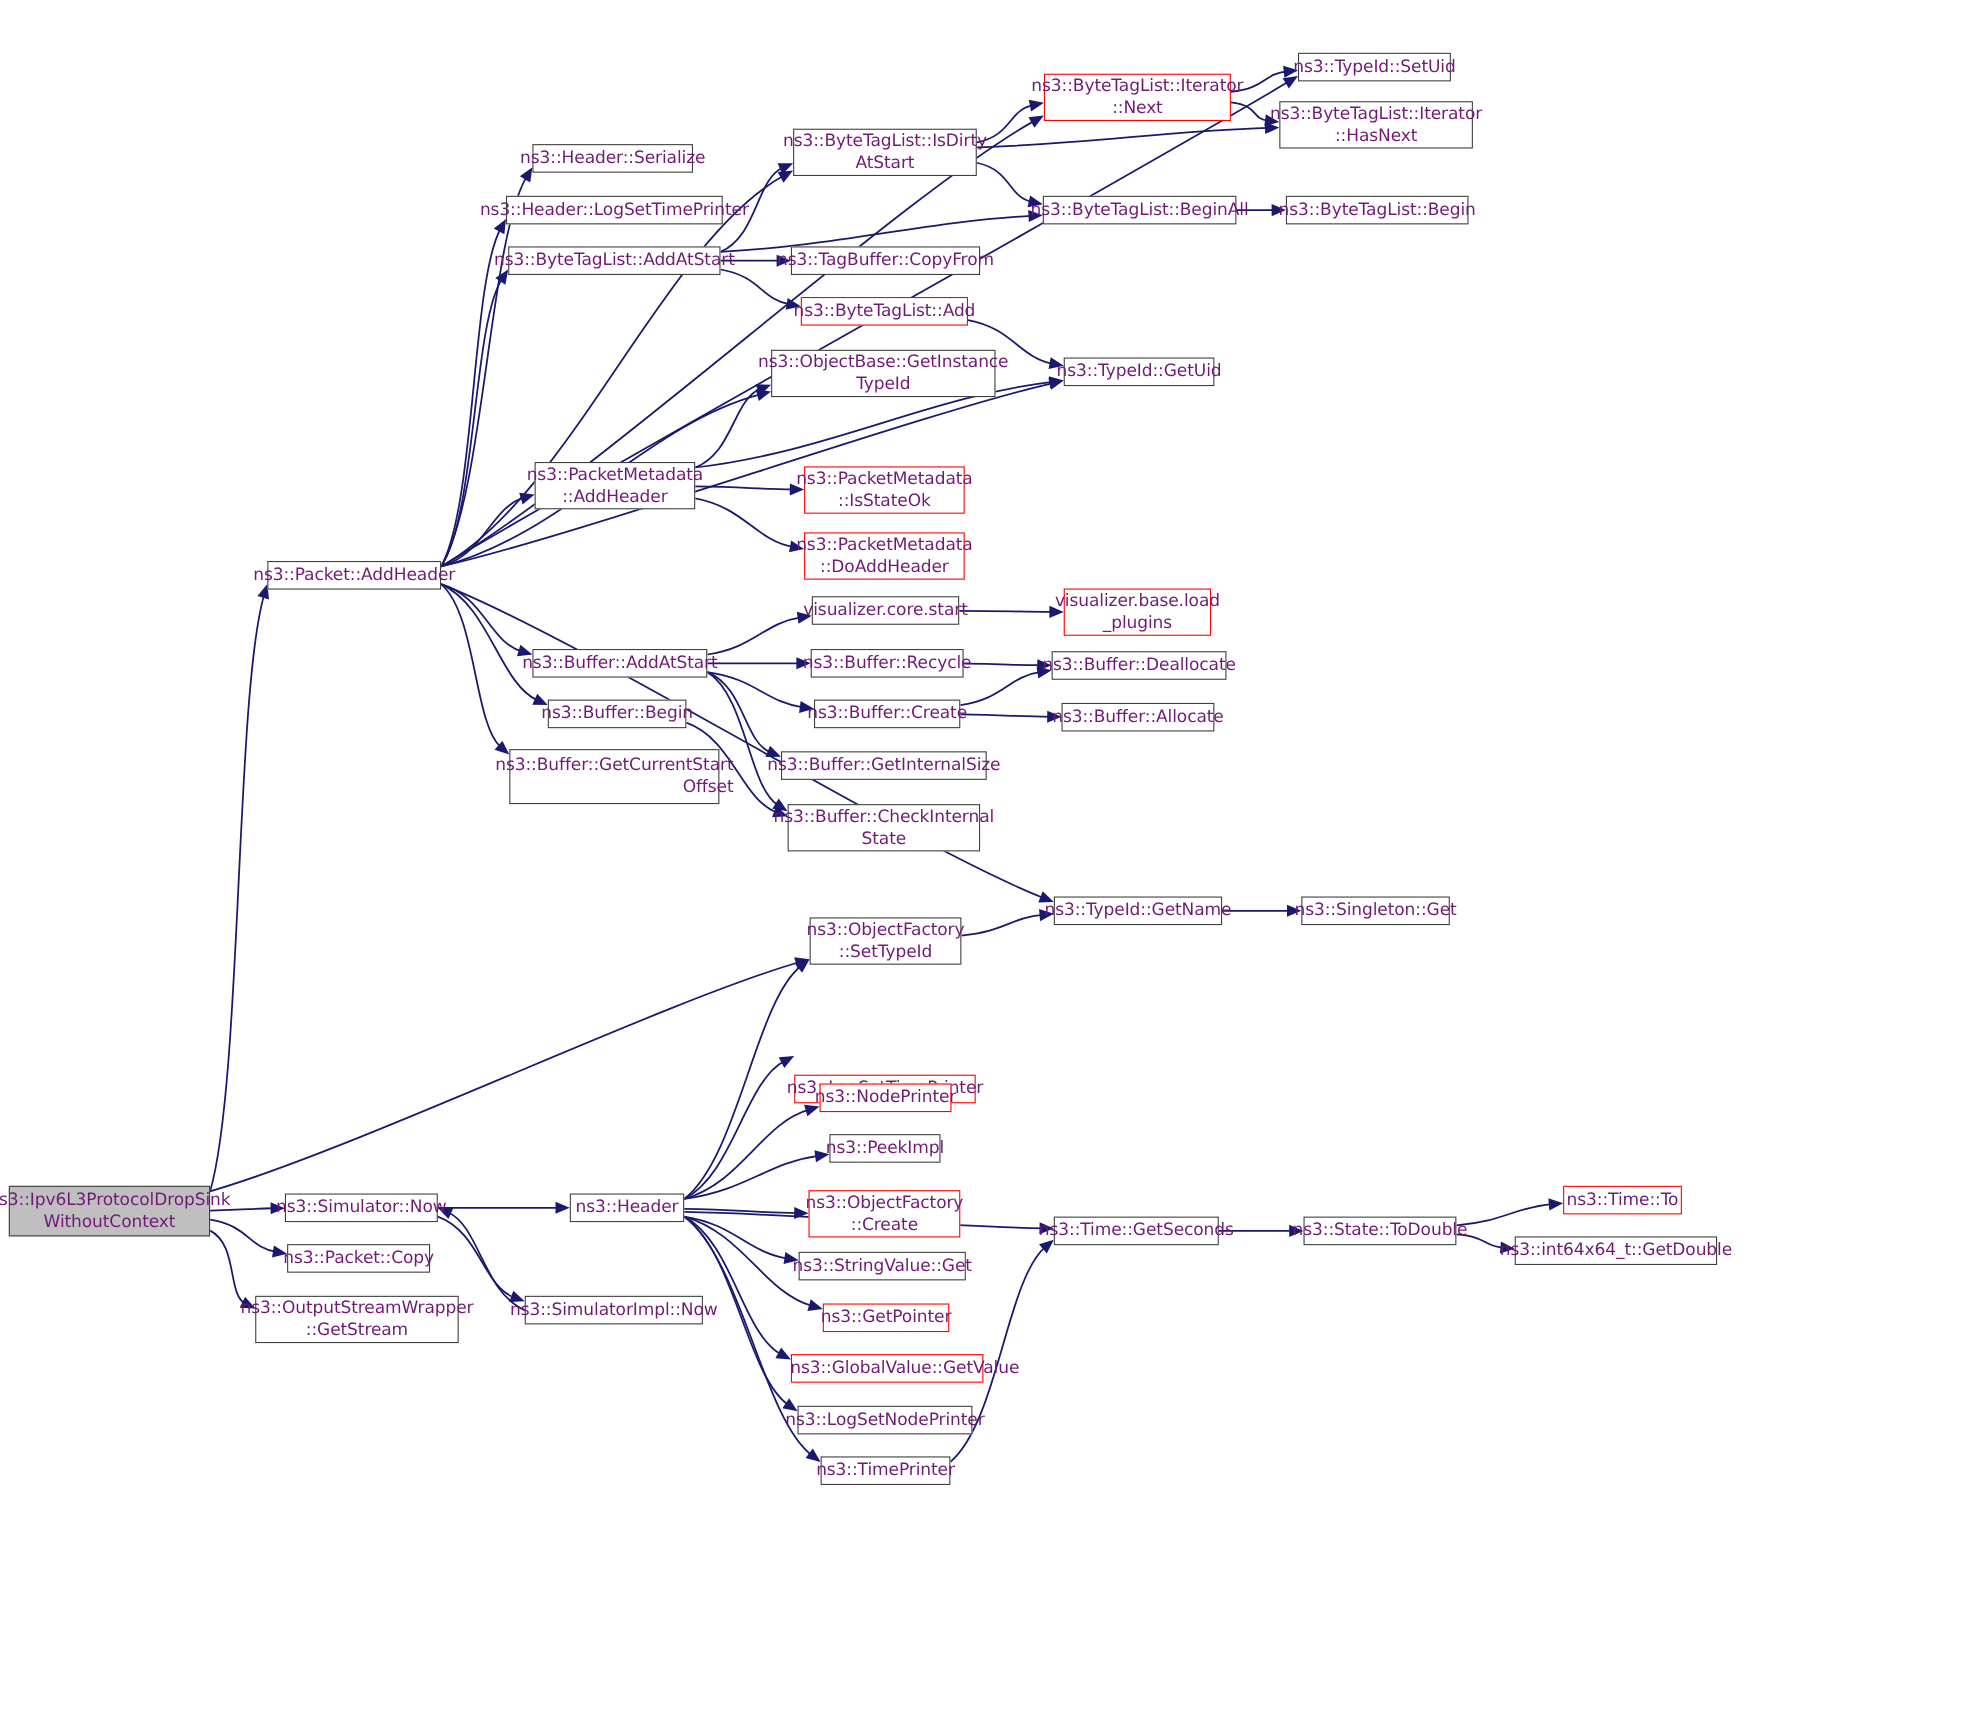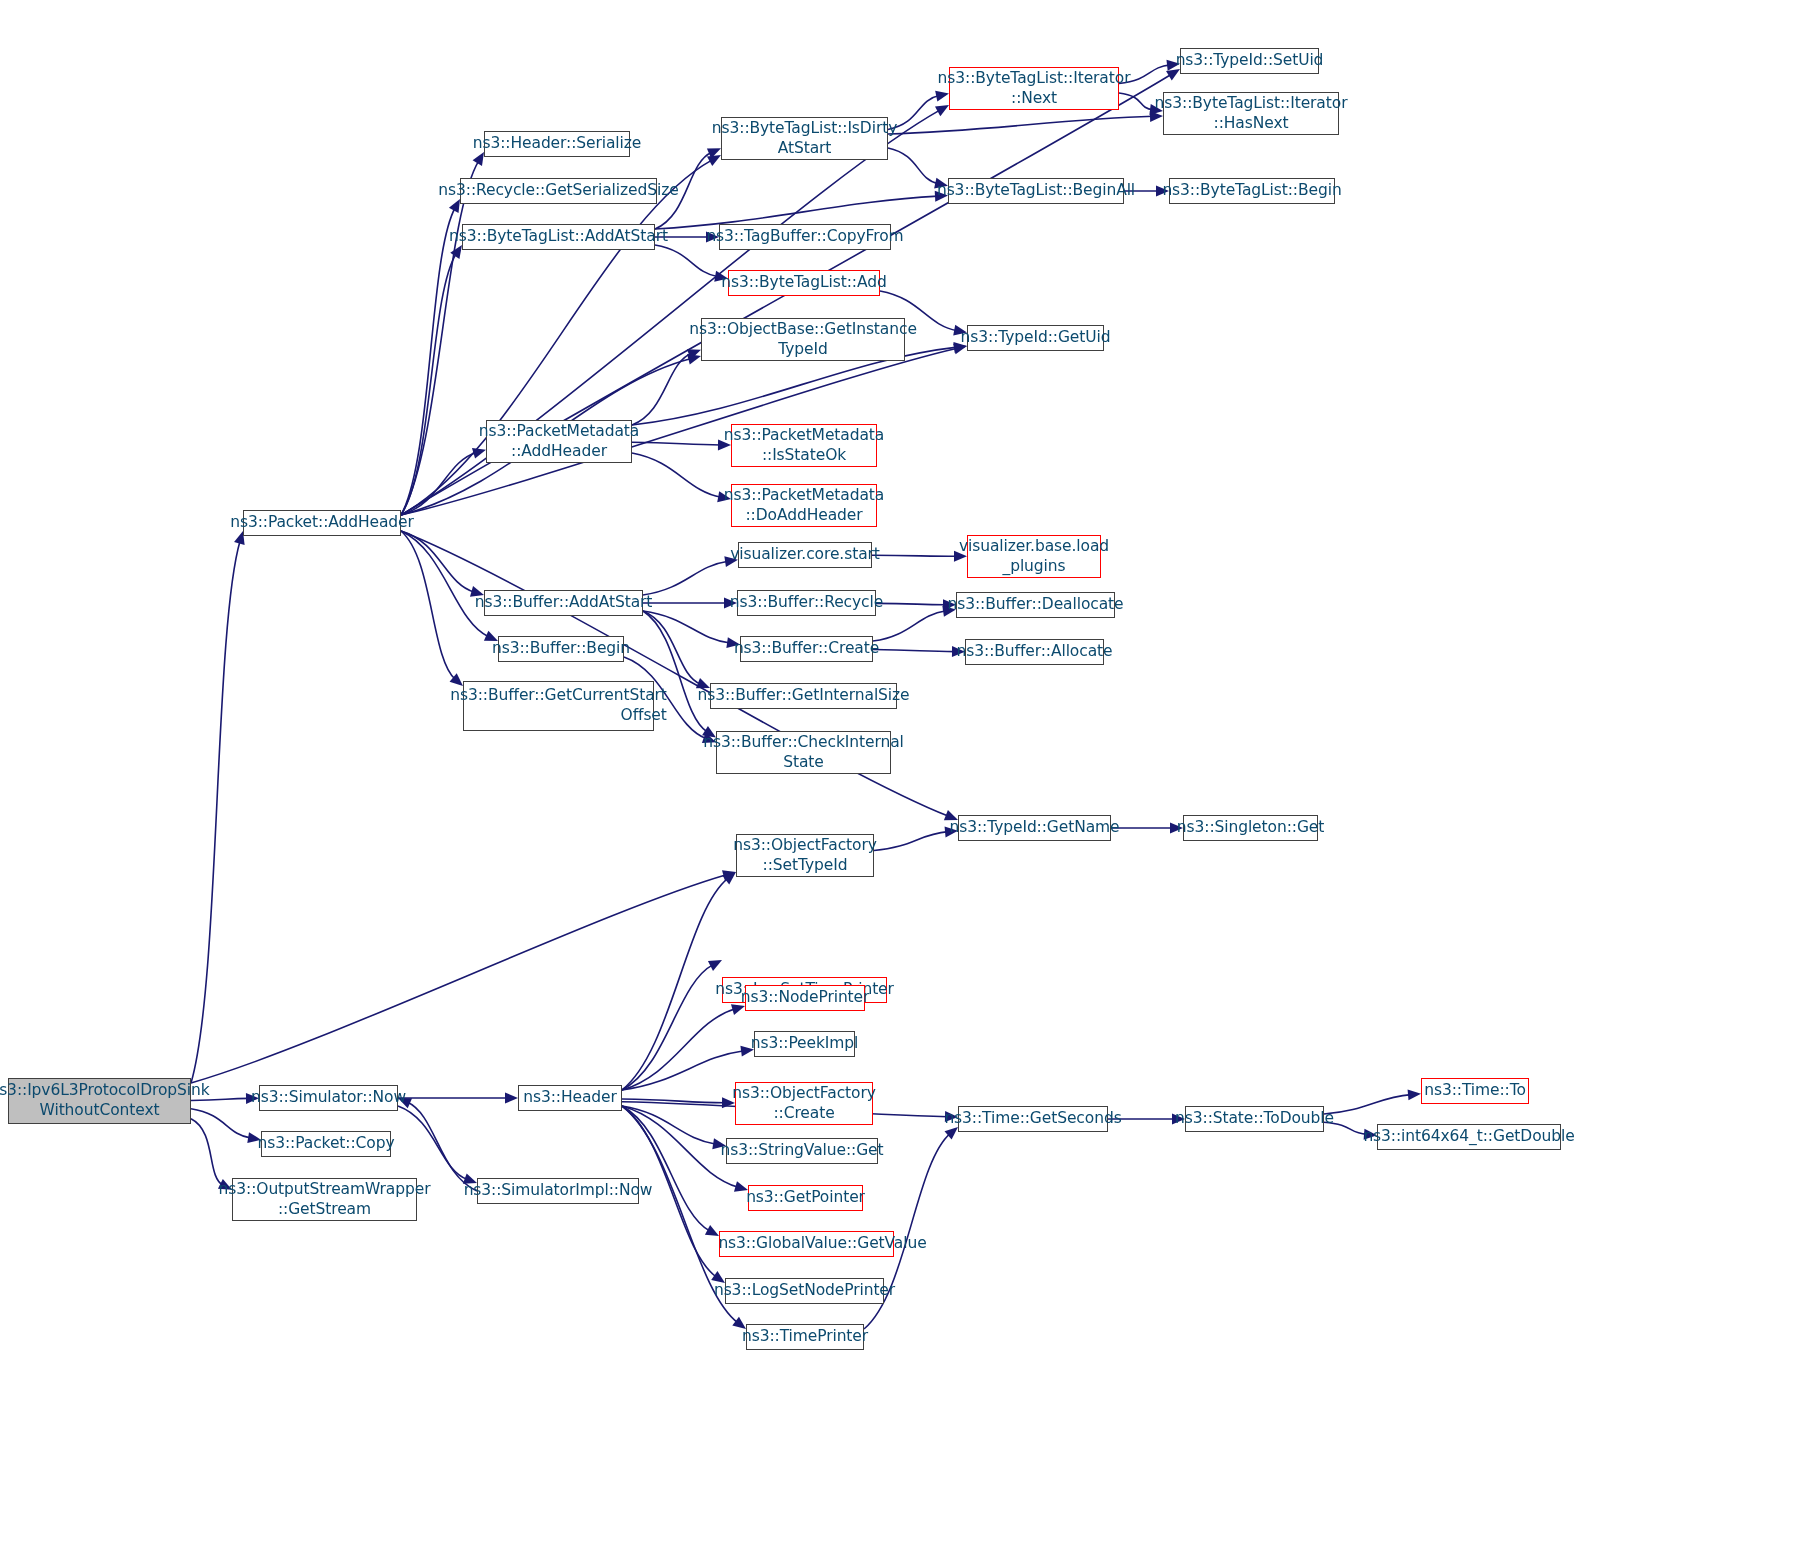--- a/index.html
+++ b/index.html
@@ -25,21 +25,21 @@
   }
   .node {
     position: absolute;
     box-sizing: border-box;
     display: flex;
     align-items: center;
     justify-content: center;
     text-align: center;
     background: #ffffff;
     border: 1px solid #404040;
-    color: #0c4a6e;
+    color: #701a75;
     font-size: 15.5px;
     line-height: 1.28;
     letter-spacing: -0.1px;
     white-space: pre-line;
     padding: 0 4px;
     z-index: 5;
   }
   .node.red {
     border: 1px solid #ff0000;
   }
@@ -186,21 +186,21 @@
       <polygon points="1185,1119 1172,1124.5 1172,1113.5" class="edge-head"></polygon>
       <path class="edge-path" d="M 1324,1113.96 C 1368.01,1110.3312 1376.99,1097.4288 1411.0338209450044,1094.6217512055161"></path>
       <polygon points="1421,1093.8 1408.4959303915398,1100.3496750474187 1407.5920040654719,1089.3868780869234" class="edge-head"></polygon>
       <path class="edge-path" d="M 1324,1122.24 C 1353.49,1124.5728 1347.51,1132.8672000000001 1367.0311417543871,1134.4114156488517"></path>
       <polygon points="1377,1135.2 1363.6067628875717,1139.6577123785942 1364.474205673835,1128.6919683084202" class="edge-head"></polygon>
     </svg>
 <div class="node root" style="left: 8px; top: 1078px; width: 183px; height: 46px;"><span>ns3::Ipv6L3ProtocolDropSink
 WithoutContext</span></div>
     <div class="node" style="left: 243px; top: 510px; width: 158px; height: 26px;"><span>ns3::Packet::AddHeader</span></div>
     <div class="node" style="left: 484px; top: 131px; width: 146px; height: 26px;"><span>ns3::Header::Serialize</span></div>
-    <div class="node" style="left: 460px; top: 178px; width: 197px; height: 26px;"><span>ns3::Recycle::GetSerializedSize</span></div>
+    <div class="node" style="left: 460px; top: 178px; width: 197px; height: 26px;"><span>ns3::Header::LogSetTimePrinter</span></div>
     <div class="node" style="left: 462px; top: 224px; width: 193px; height: 26px;"><span>ns3::ByteTagList::AddAtStart</span></div>
     <div class="node" style="left: 721px; top: 117px; width: 167px; height: 43px;"><span>ns3::ByteTagList::IsDirty
 AtStart</span></div>
     <div class="node red" style="left: 949px; top: 67px; width: 170px; height: 43px;"><span>ns3::ByteTagList::Iterator
 ::Next</span></div>
     <div class="node" style="left: 1180px; top: 48px; width: 139px; height: 26px;"><span>ns3::TypeId::SetUid</span></div>
     <div class="node" style="left: 1163px; top: 92px; width: 176px; height: 43px;"><span>ns3::ByteTagList::Iterator
 ::HasNext</span></div>
     <div class="node" style="left: 948px; top: 178px; width: 176px; height: 26px;"><span>ns3::ByteTagList::BeginAll</span></div>
     <div class="node" style="left: 1169px; top: 178px; width: 166px; height: 26px;"><span>ns3::ByteTagList::Begin</span></div>

